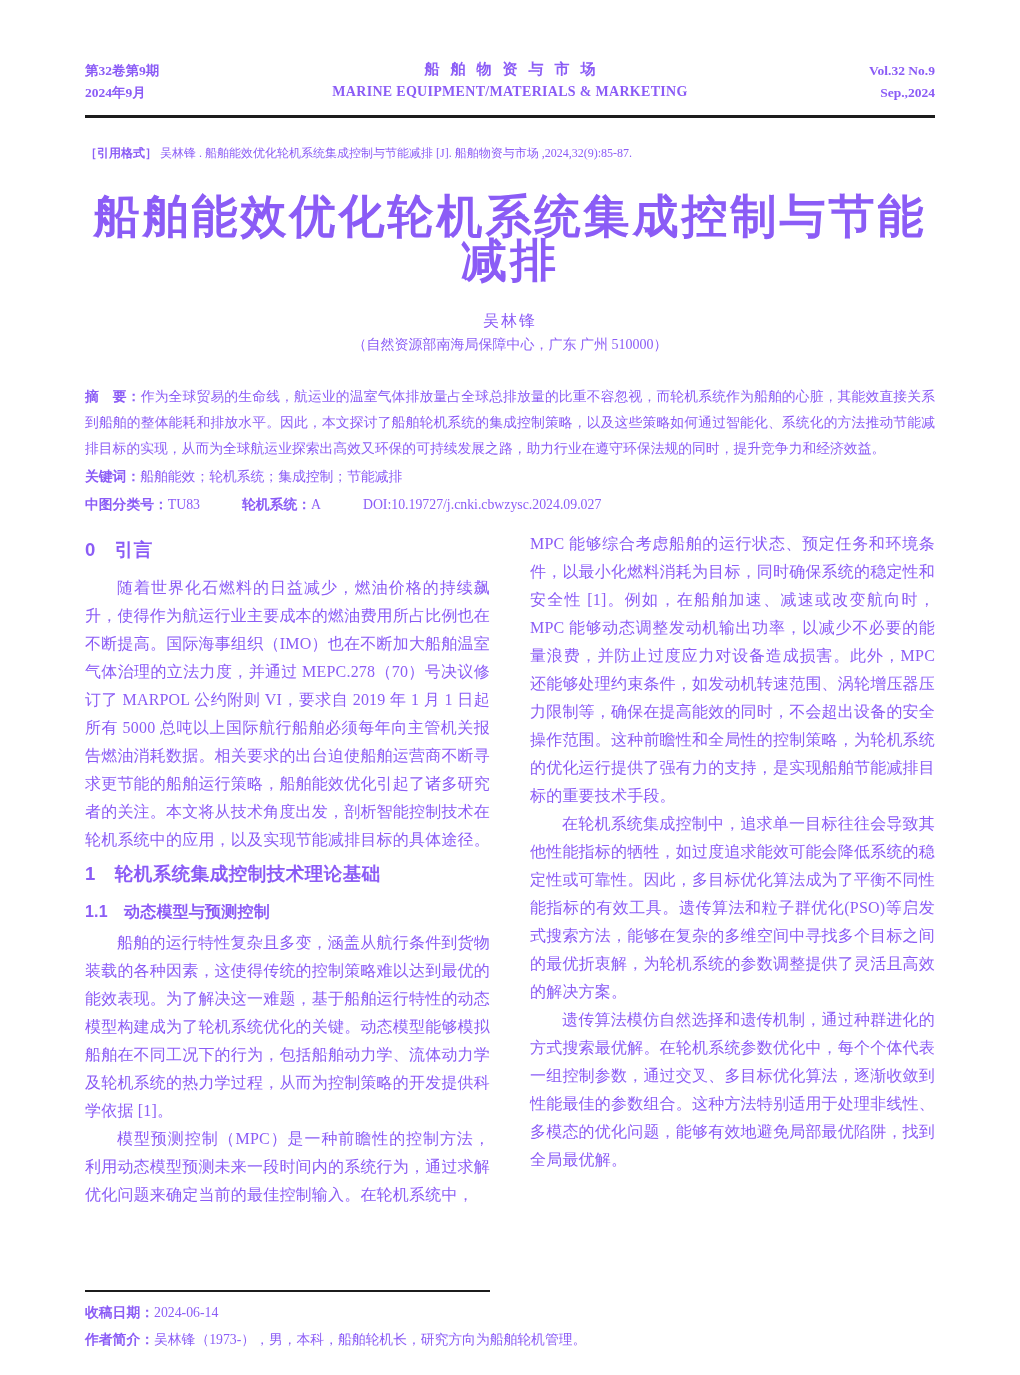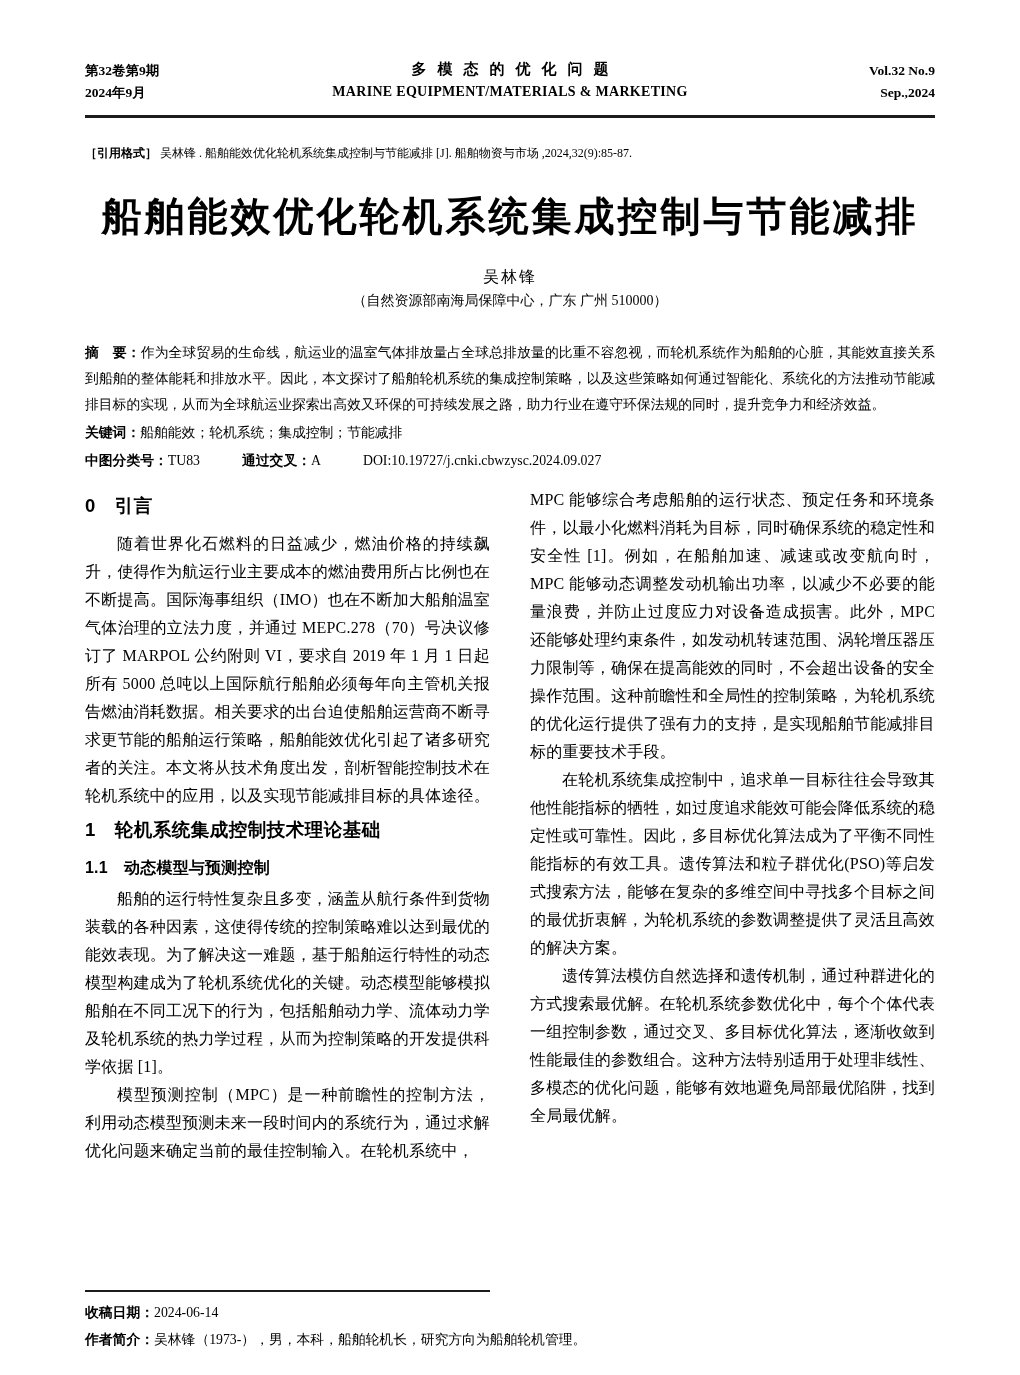--- a/index.html
+++ b/index.html
@@ -1,42 +1,42 @@
 <!DOCTYPE html>
 <html lang="zh"><head>
 <meta charset="utf-8">
 <style>
   html,body{margin:0;padding:0;background:#e8e8e8;}
   .page{
     position:relative;
     width:1020px;height:1375px;
     margin:0 auto;
     background:#ffffff;
-    color:#000000;
+    color:#8b5cf6;
     font-family:"Liberation Serif","DejaVu Serif",serif;
     overflow:hidden;
     box-sizing:border-box;
   }
   .content{padding:60px 85px 0 85px;}
 
   
   .jheader{display:flex;justify-content:space-between;align-items:flex-start;}
   .jheader-side{width:150px;font-size:13.5px;line-height:22px;font-weight:bold;}
   .jheader-side.right{text-align:right;}
   .jheader-center{flex:1;text-align:center;}
   .journal-cn{font-size:15px;font-weight:bold;letter-spacing:11px;text-indent:11px;}
   .journal-en{font-size:14px;font-weight:bold;margin-top:5px;letter-spacing:0.3px;}
   .header-rule{border:none;border-top:3.5px solid #1c1c1c;margin:11px 0 0 0;}
 
   
   .citation{margin-top:25px;font-size:12px;line-height:20px;}
   .citation .lab{font-family:"Liberation Sans","DejaVu Sans",sans-serif;font-weight:bold;}
 
   
-  .paper-title{margin-top:32px;text-align:center;font-size:40px;font-weight:bold;letter-spacing:3px;line-height:44px;}
+  .paper-title{margin-top:32px;text-align:center;font-size:46px;font-weight:bold;letter-spacing:3px;line-height:44px;}
   .author-line{margin-top:28px;text-align:center;font-size:16px;letter-spacing:2px;}
   .affil-line{margin-top:4px;text-align:center;font-size:14px;}
 
   
   .abstract{margin-top:30px;font-size:13.8px;line-height:26px;text-align:justify;}
   .boldlab{font-family:"Liberation Sans","DejaVu Sans",sans-serif;font-weight:bold;}
   .kwline{font-size:13.8px;line-height:26px;margin-top:2px;}
   .clcline{font-size:13.8px;line-height:26px;margin-top:2px;}
   .clc-gap{display:inline-block;width:42px;}
 
@@ -59,21 +59,21 @@
 
 <div class="page">
   <div class="content">
 
     <div class="jheader">
       <div class="jheader-side">
         <div>第32卷第9期</div>
         <div>2024年9月</div>
       </div>
       <div class="jheader-center">
-        <div class="journal-cn">多模态的优化问题</div>
+        <div class="journal-cn">船舶物资与市场</div>
         <div class="journal-en">MARINE EQUIPMENT/MATERIALS &amp; MARKETING</div>
       </div>
       <div class="jheader-side right">
         <div>Vol.32 No.9</div>
         <div>Sep.,2024</div>
       </div>
     </div>
     <hr class="header-rule">
 
     <div class="citation">
@@ -87,21 +87,21 @@
 
     <div class="abstract">
       <span class="boldlab">摘　要：</span><span>作为全球贸易的生命线，航运业的温室气体排放量占全球总排放量的比重不容忽视，而轮机系统作为船舶的心脏，其能效直接关系到船舶的整体能耗和排放水平。因此，本文探讨了船舶轮机系统的集成控制策略，以及这些策略如何通过智能化、系统化的方法推动节能减排目标的实现，从而为全球航运业探索出高效又环保的可持续发展之路，助力行业在遵守环保法规的同时，提升竞争力和经济效益。</span>
     </div>
 
     <div class="kwline">
       <span class="boldlab">关键词：</span><span>船舶能效；轮机系统；集成控制；节能减排</span>
     </div>
 
     <div class="clcline">
-      <span class="boldlab">中图分类号：</span><span>TU83</span><span class="clc-gap"></span><span class="boldlab">通过交叉：</span><span>A</span><span class="clc-gap"></span><span>DOI:10.19727/j.cnki.cbwzysc.2024.09.027</span>
+      <span class="boldlab">中图分类号：</span><span>TU83</span><span class="clc-gap"></span><span class="boldlab">轮机系统：</span><span>A</span><span class="clc-gap"></span><span>DOI:10.19727/j.cnki.cbwzysc.2024.09.027</span>
     </div>
 
     <div class="columns">
       <div class="col">
         <div class="sec-h1">0　引言</div>
         <p class="para">随着世界化石燃料的日益减少，燃油价格的持续飙升，使得作为航运行业主要成本的燃油费用所占比例也在不断提高。国际海事组织（IMO）也在不断加大船舶温室气体治理的立法力度，并通过 MEPC.278（70）号决议修订了 MARPOL 公约附则 VI，要求自 2019 年 1 月 1 日起所有 5000 总吨以上国际航行船舶必须每年向主管机关报告燃油消耗数据。相关要求的出台迫使船舶运营商不断寻求更节能的船舶运行策略，船舶能效优化引起了诸多研究者的关注。本文将从技术角度出发，剖析智能控制技术在轮机系统中的应用，以及实现节能减排目标的具体途径。</p>
         <div class="sec-h1">1　轮机系统集成控制技术理论基础</div>
         <div class="sec-h2">1.1　动态模型与预测控制</div>
         <p class="para">船舶的运行特性复杂且多变，涵盖从航行条件到货物装载的各种因素，这使得传统的控制策略难以达到最优的能效表现。为了解决这一难题，基于船舶运行特性的动态模型构建成为了轮机系统优化的关键。动态模型能够模拟船舶在不同工况下的行为，包括船舶动力学、流体动力学及轮机系统的热力学过程，从而为控制策略的开发提供科学依据 [1]。</p>
         <p class="para">模型预测控制（MPC）是一种前瞻性的控制方法，利用动态模型预测未来一段时间内的系统行为，通过求解优化问题来确定当前的最佳控制输入。在轮机系统中，</p>

